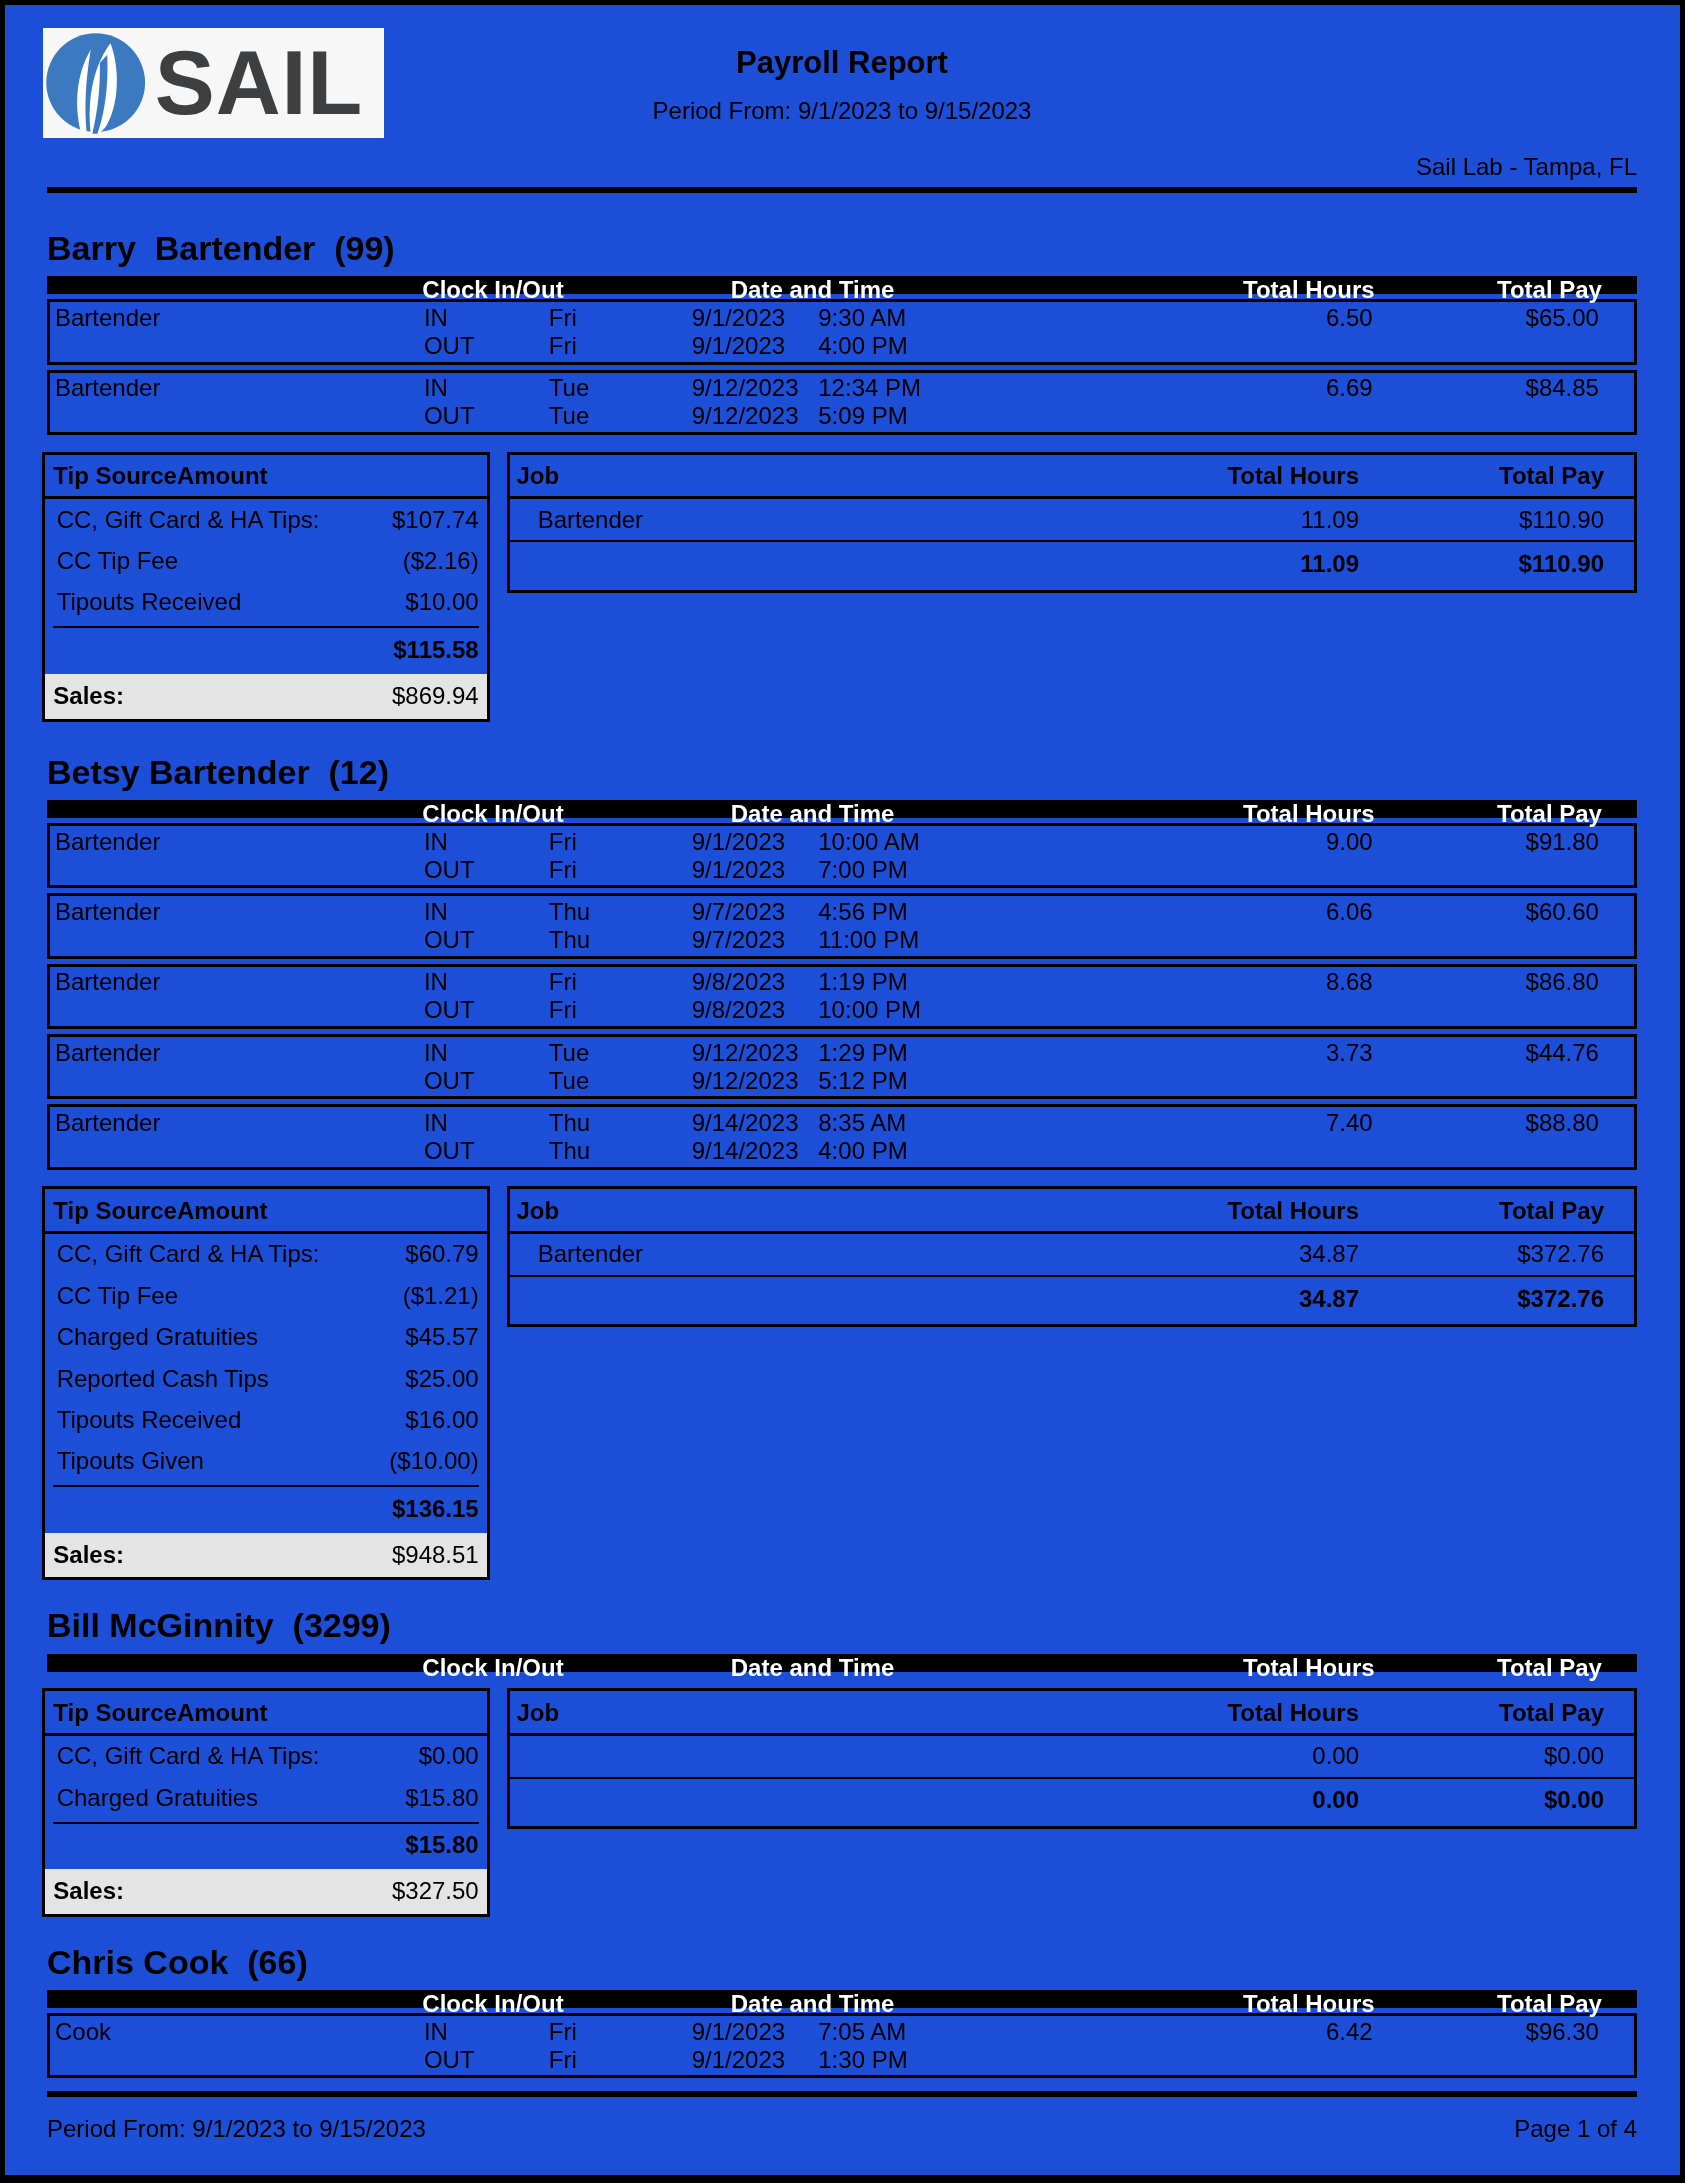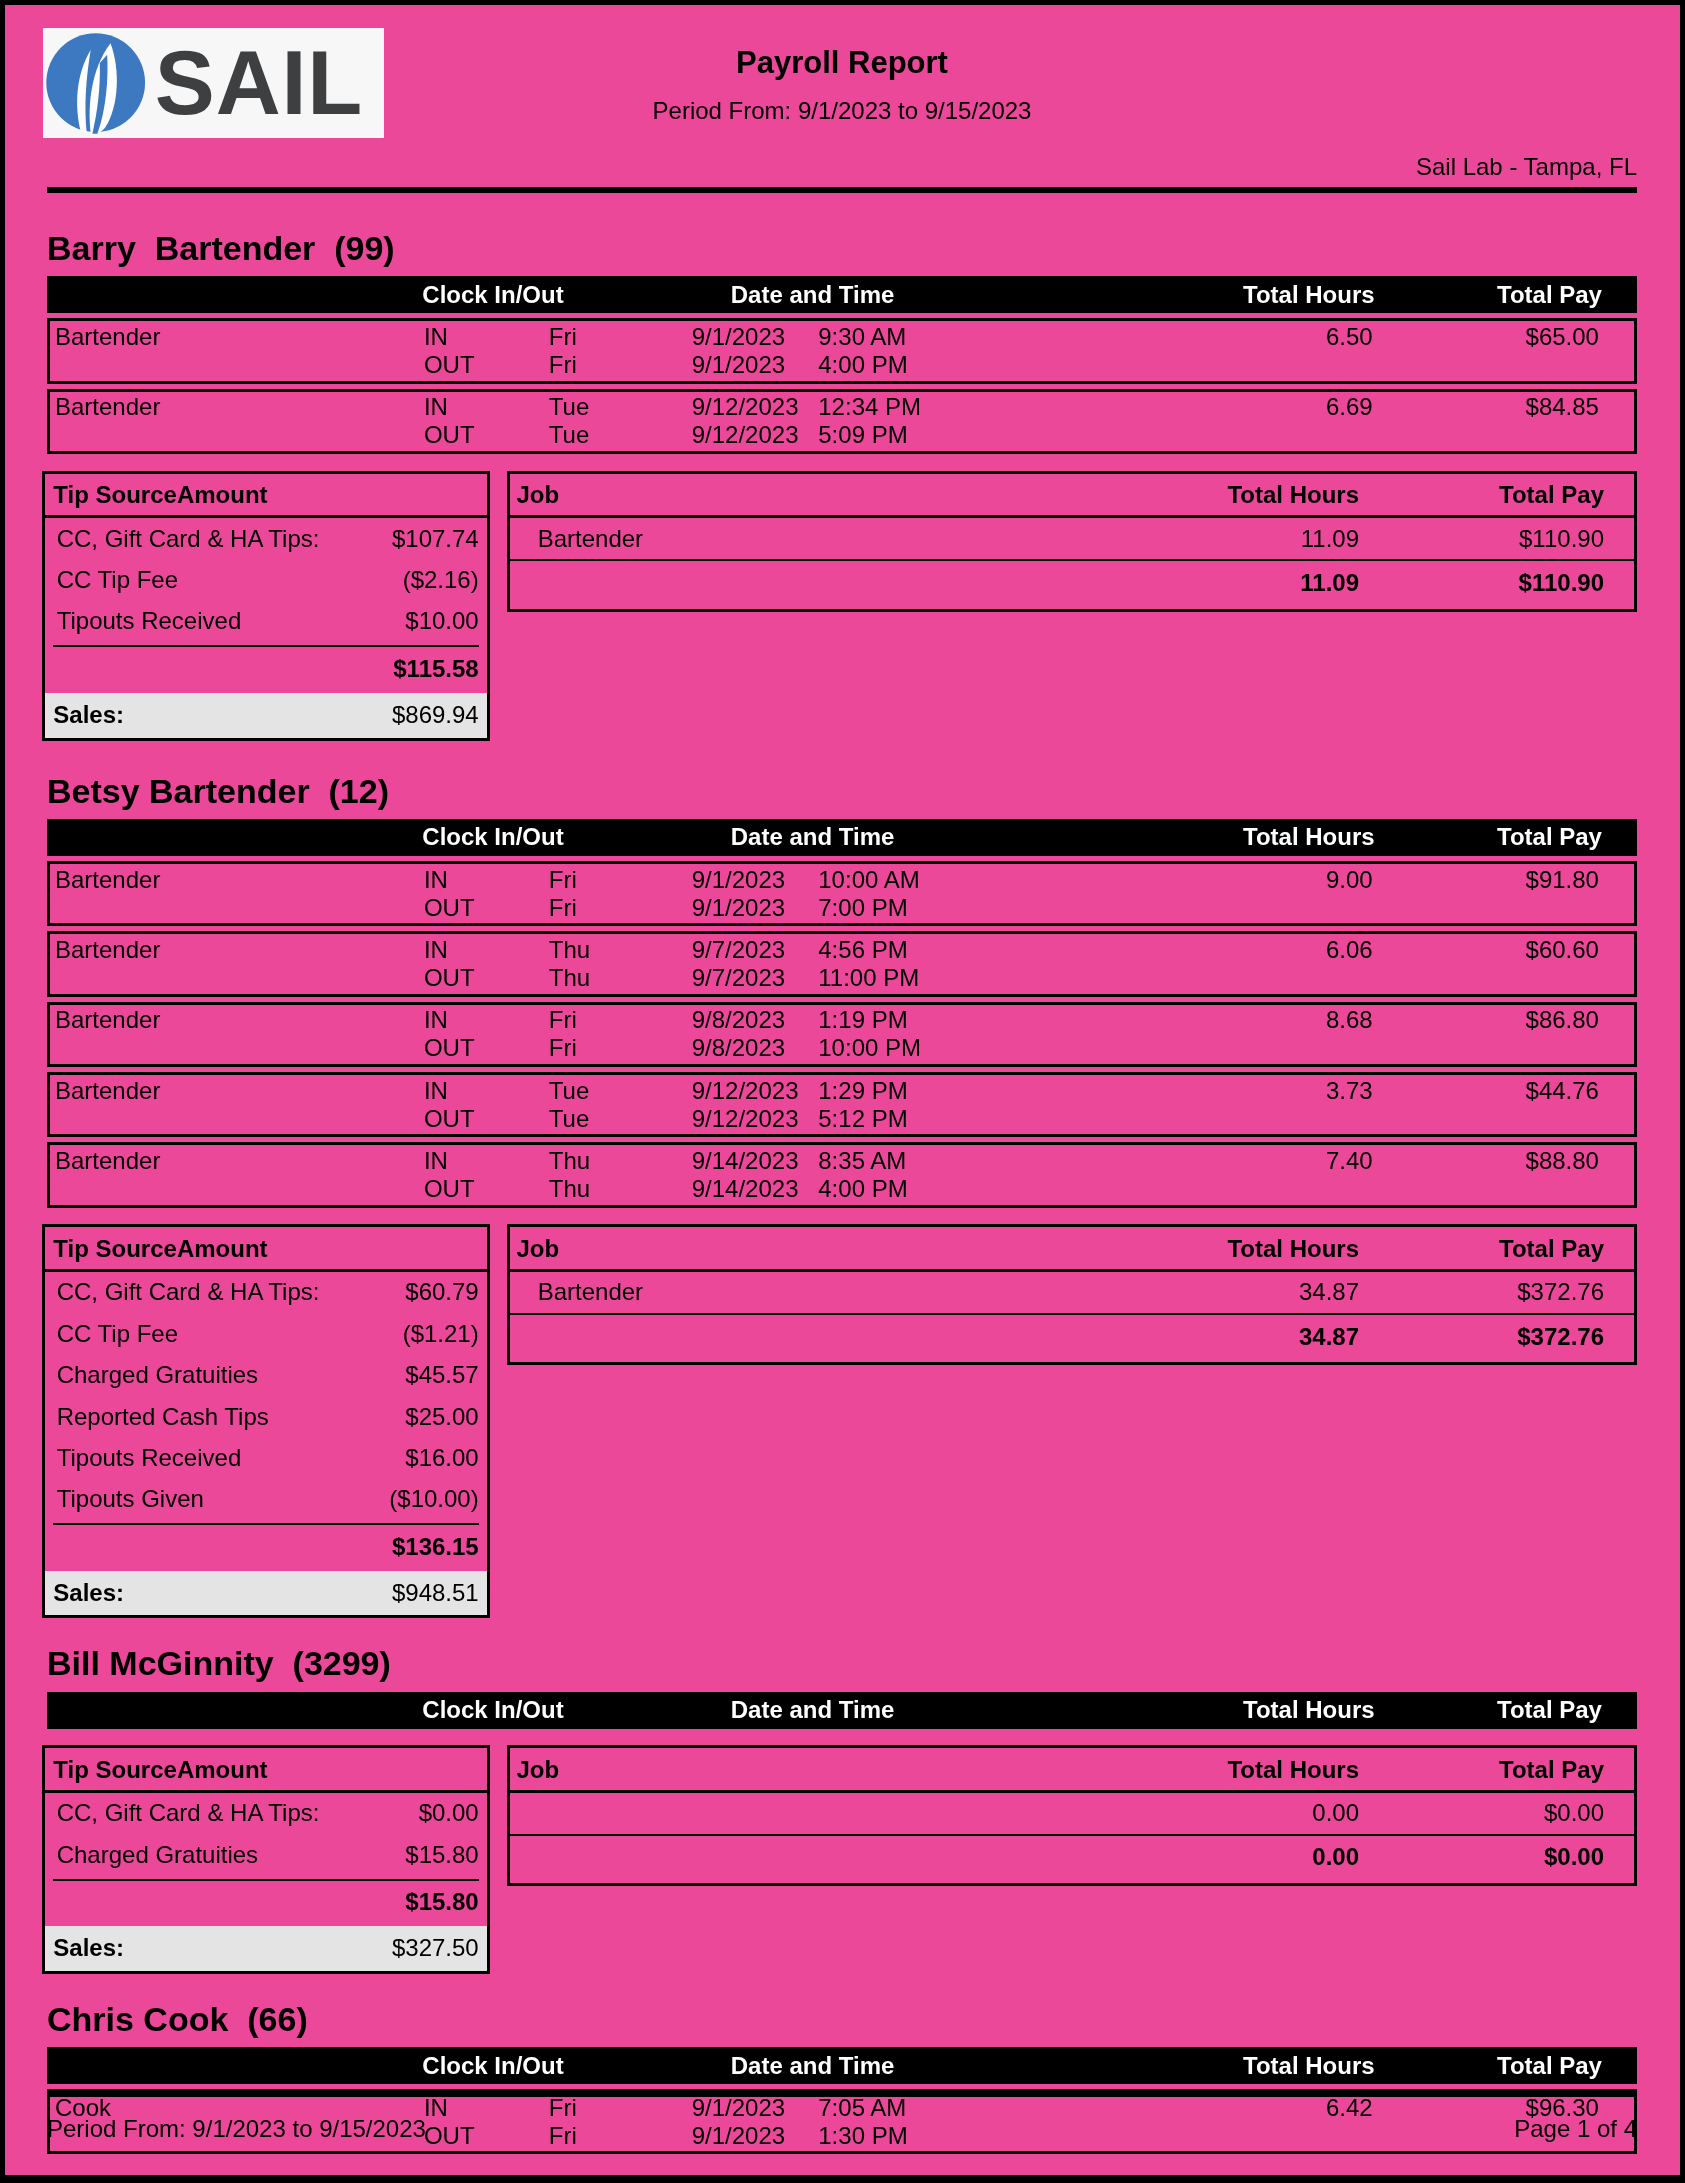--- a/index.html
+++ b/index.html
@@ -1,37 +1,37 @@
 <!DOCTYPE html>
 <html style="font-size:13.3px"><head>
 <meta charset="utf-8">
 <style>
   * { margin:0; padding:0; box-sizing:border-box; }
   html,body { background:#888; }
   .page {
-    width:1685px; height:2183px; background:#ec4899; position:relative;
+    width:1685px; height:2183px; background:#1d4ed8; position:relative;
     border:5px solid #000; border-bottom-width:8.3px;
     font-family:"Liberation Sans", sans-serif; color:#000; overflow:hidden;
   }
   
   .header { position:relative; height:193px; margin:0 43px 0 42px; }
   .logo { position:absolute; left:-4.2px; top:23px; width:341px; height:110px;
           background:#f7f7f7; display:flex; align-items:center; }
   .logo svg { width:107px; height:107px; }
   .logo .word { font-size:90px; font-weight:bold; color:#3e3f41; letter-spacing:0.8px; line-height:1; margin-left:5px; }
   .title { position:absolute; top:40px; left:0; right:0; text-align:center; font-size:31px; font-weight:bold; }
   .period { position:absolute; top:92px; left:0; right:0; text-align:center; font-size:24px; }
   .location { position:absolute; top:148px; right:0; font-size:24px; }
   .rule { position:absolute; top:182px; left:0; right:0; height:5.8px; background:#000; }
   
   .content { margin:0 43px 0 42px; }
   .emp-name { font-size:34px; font-weight:bold; white-space:pre; line-height:40px; margin-top:30px; margin-bottom:8.3px; }
   .emp-name.tight { margin-top:25px; }
   
-  .bar { height:37px; background:#000; color:#fff; font-weight:bold; font-size:24px;
+  .bar { height:18px; background:#000; color:#fff; font-weight:bold; font-size:24px;
          display:grid; grid-template-columns:23.5% 47% 13% 16.5%; align-items:center; }
   .bar .c2 { display:grid; grid-template-columns:41.5% auto; }
   .bar .clock { padding-left:1.7px; }
   .bar .hours { text-align:right; }
   .bar .pay { text-align:right; padding-right:35px; }
   
   .shift { border:3.3px solid #000; margin-top:5px; display:grid;
            grid-template-columns:23.5% 47% 13% 16.5%;
            padding:1.7px 0 1.7px; font-size:24px; line-height:28px; }
   .shift .job { padding-left:5px; }

